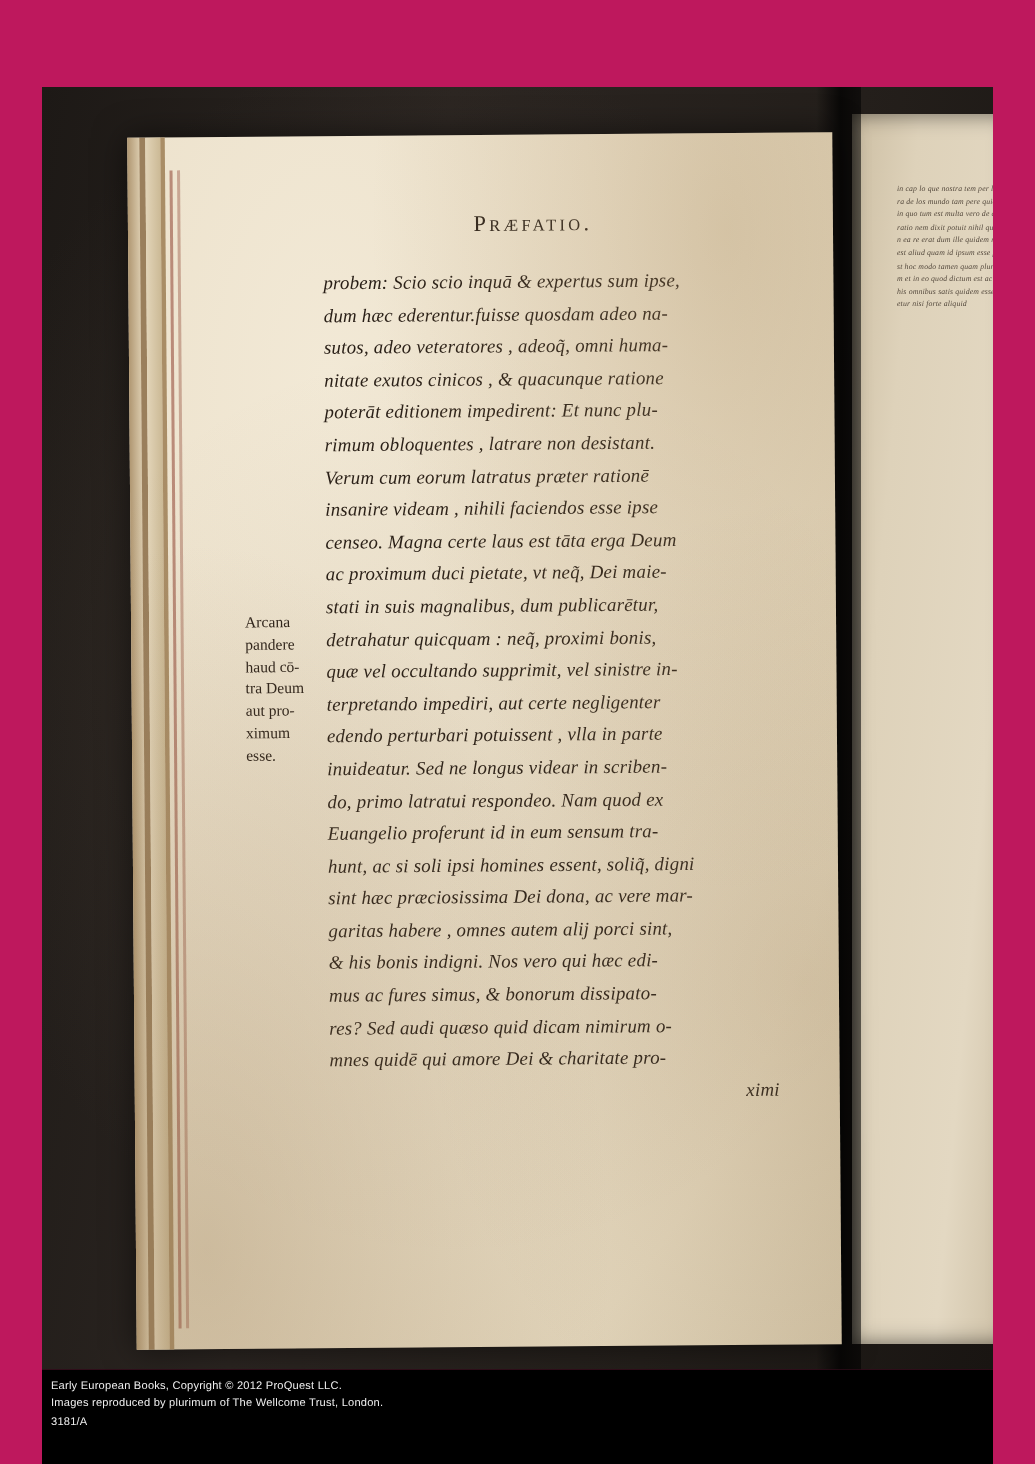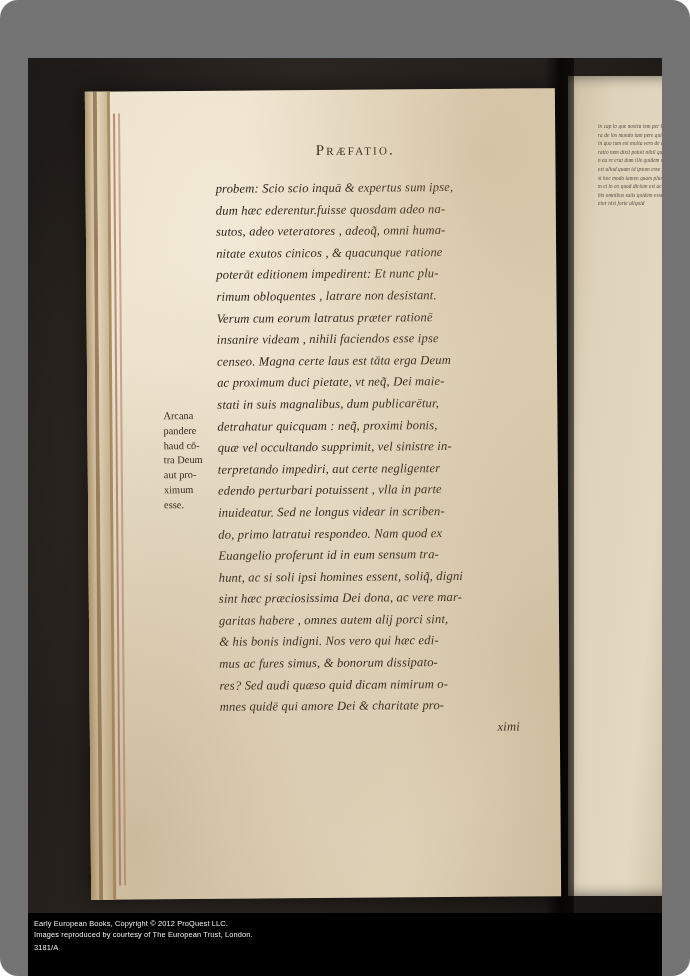--- a/index.html
+++ b/index.html
@@ -11,22 +11,21 @@
     width: 690px;
     height: 976px;
     font-family: "Liberation Serif", serif;
     overflow: hidden;
   }
 
   #page {
     position: relative;
     width: 690px;
     height: 976px;
-    background: #737373;
-    border-radius: 18px;
+    background: #be185d;
   }
 
   
   #scan {
     position: absolute;
     left: 28px;
     top: 58px;
     width: 634px;
     height: 855px;
     background: #241f1c;
@@ -273,17 +272,17 @@
         <div class="line">res? Sed audi quæso quid dicam nimirum o-</div>
         <div class="line">mnes quidē qui amore Dei &amp; charitate pro-</div>
         <div class="line indent-r">ximi</div>
       </div>
     </div>
 
   </div>
 
   <div id="footer">
     <div class="fline" id="f1">Early European Books, Copyright © 2012 ProQuest LLC.</div>
-    <div class="fline" id="f2">Images reproduced by courtesy of The European Trust, London.</div>
+    <div class="fline" id="f2">Images reproduced by plurimum of The Wellcome Trust, London.</div>
     <div class="fline" id="f3">3181/A</div>
   </div>
 
 </div>
 
 </body></html>

